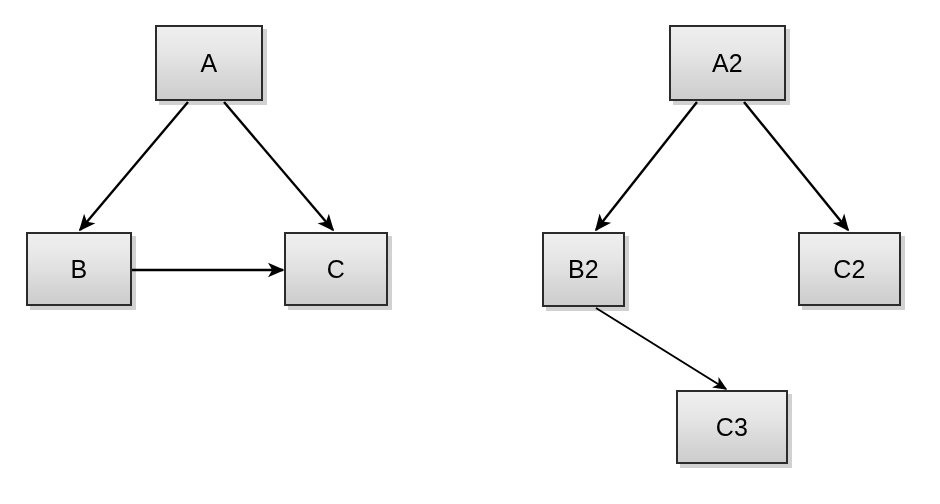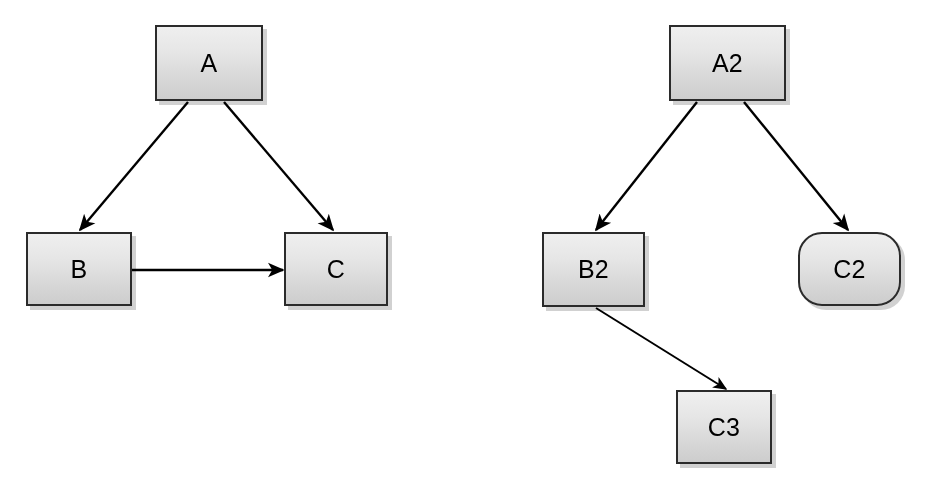--- a/index.html
+++ b/index.html
@@ -75,25 +75,25 @@
   </div>
 
   <div class="node" style="left:284px; top:232px; width:104px; height:74px;">
     <span class="node-label">C</span>
   </div>
 
   <div class="node" style="left:669px; top:25px; width:117px; height:76px;">
     <span class="node-label">A2</span>
   </div>
 
-  <div class="node" style="left:542px; top:232px; width:103px; height:75px;">
+  <div class="node" style="left:542px; top:232px; width:83px; height:75px;">
     <span class="node-label">B2</span>
   </div>
 
-  <div class="node" style="left:798px; top:232px; width:103px; height:74px;border-radius:24px;">
+  <div class="node" style="left:798px; top:232px; width:103px; height:74px;">
     <span class="node-label">C2</span>
   </div>
 
-  <div class="node" style="left:676px; top:390px; width:96px; height:74px;">
+  <div class="node" style="left:676px; top:390px; width:112px; height:74px;">
     <span class="node-label">C3</span>
   </div>
 
 </div>
 
 </body></html>

